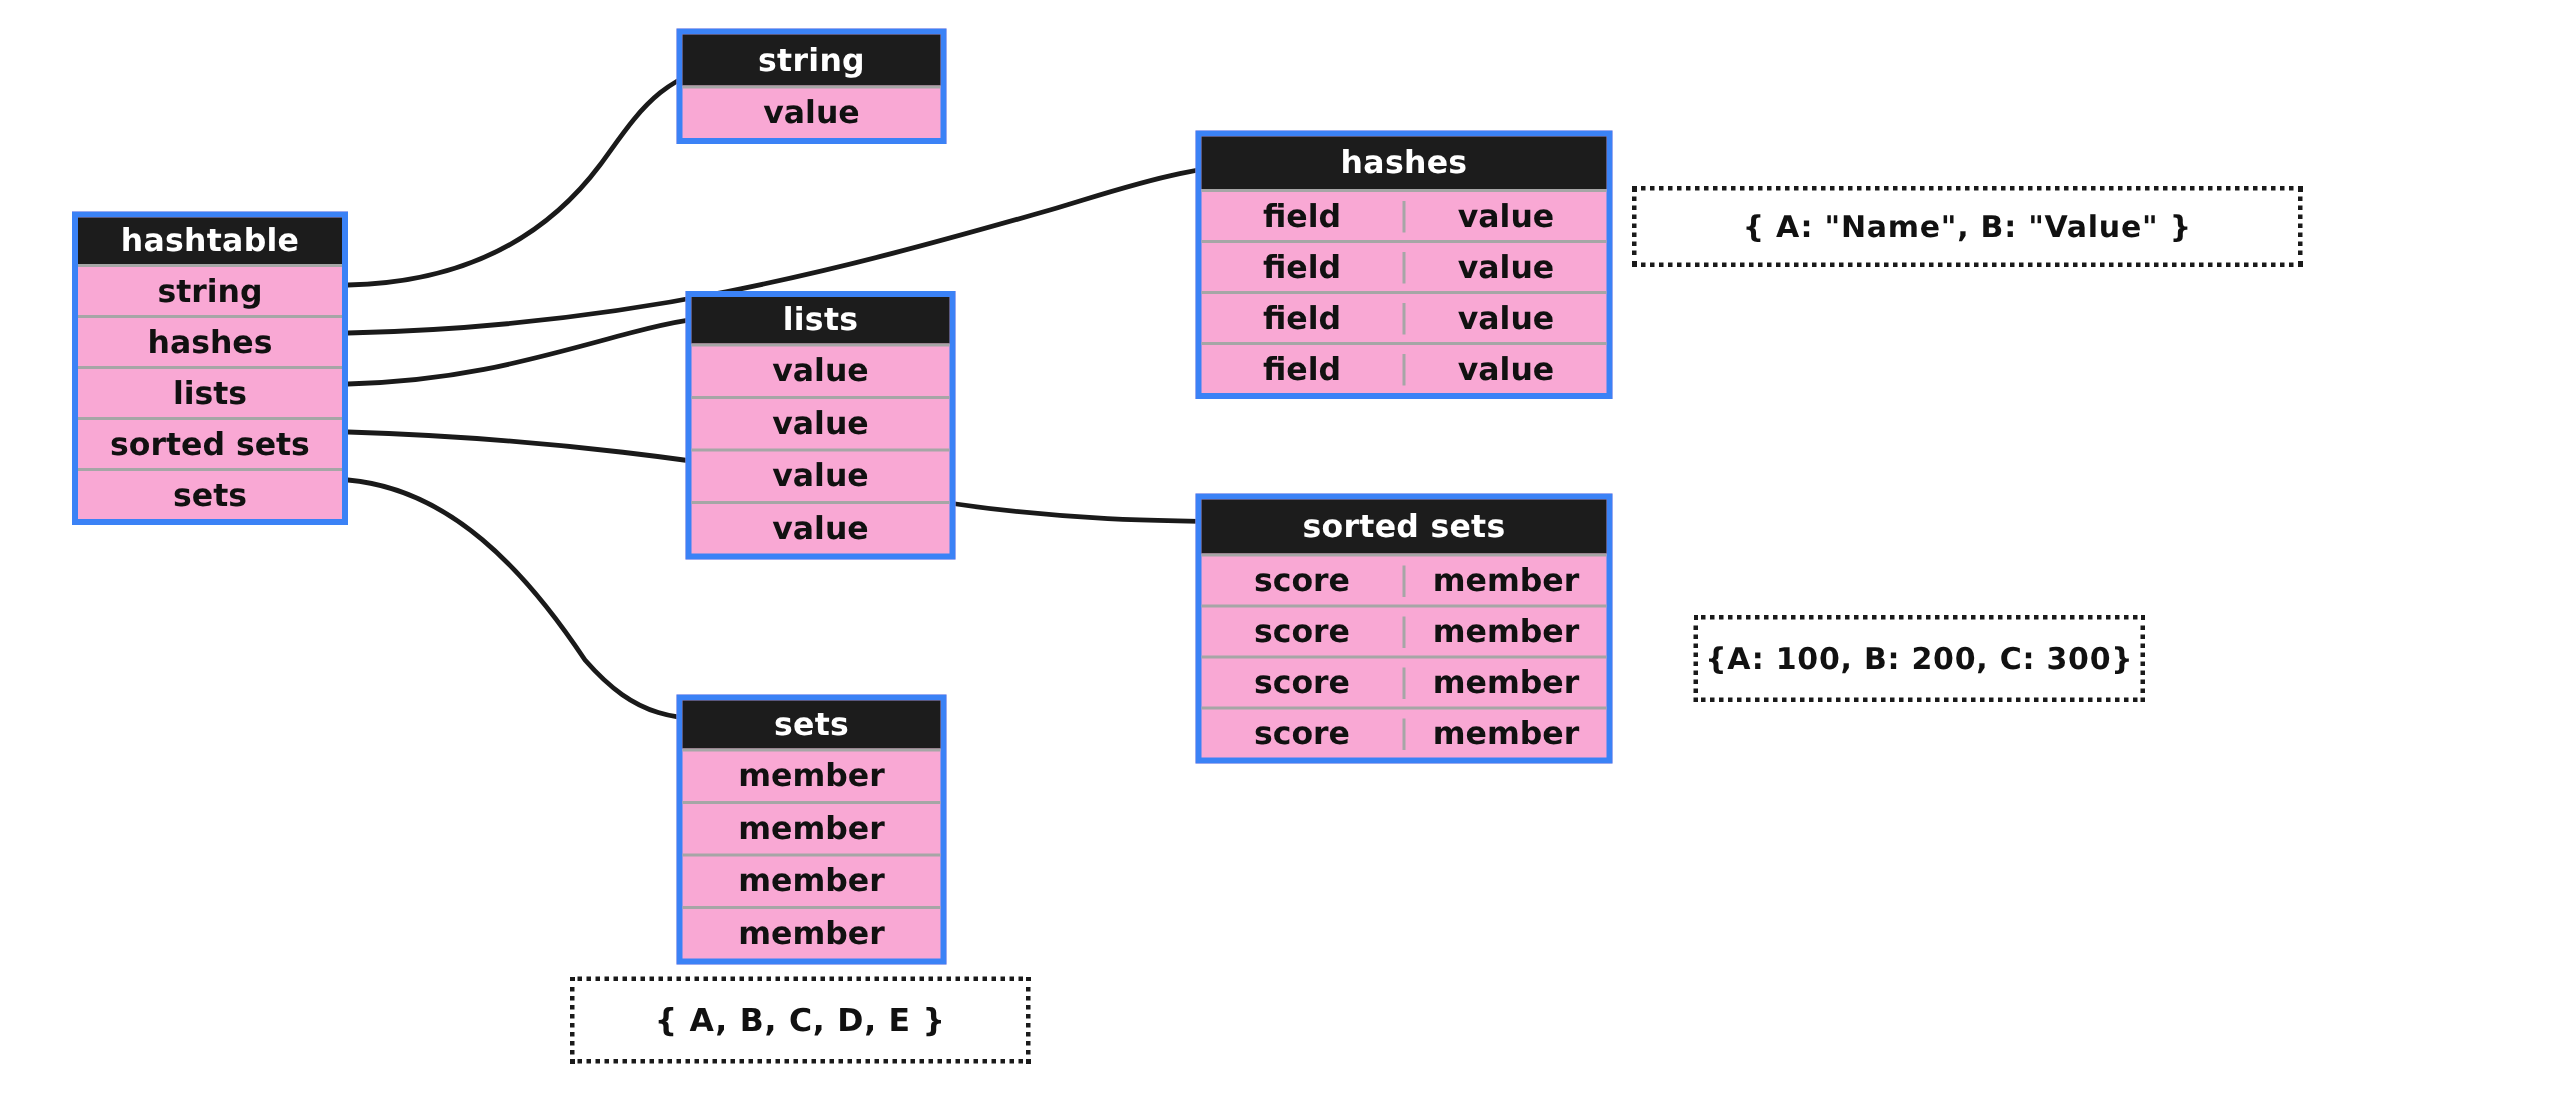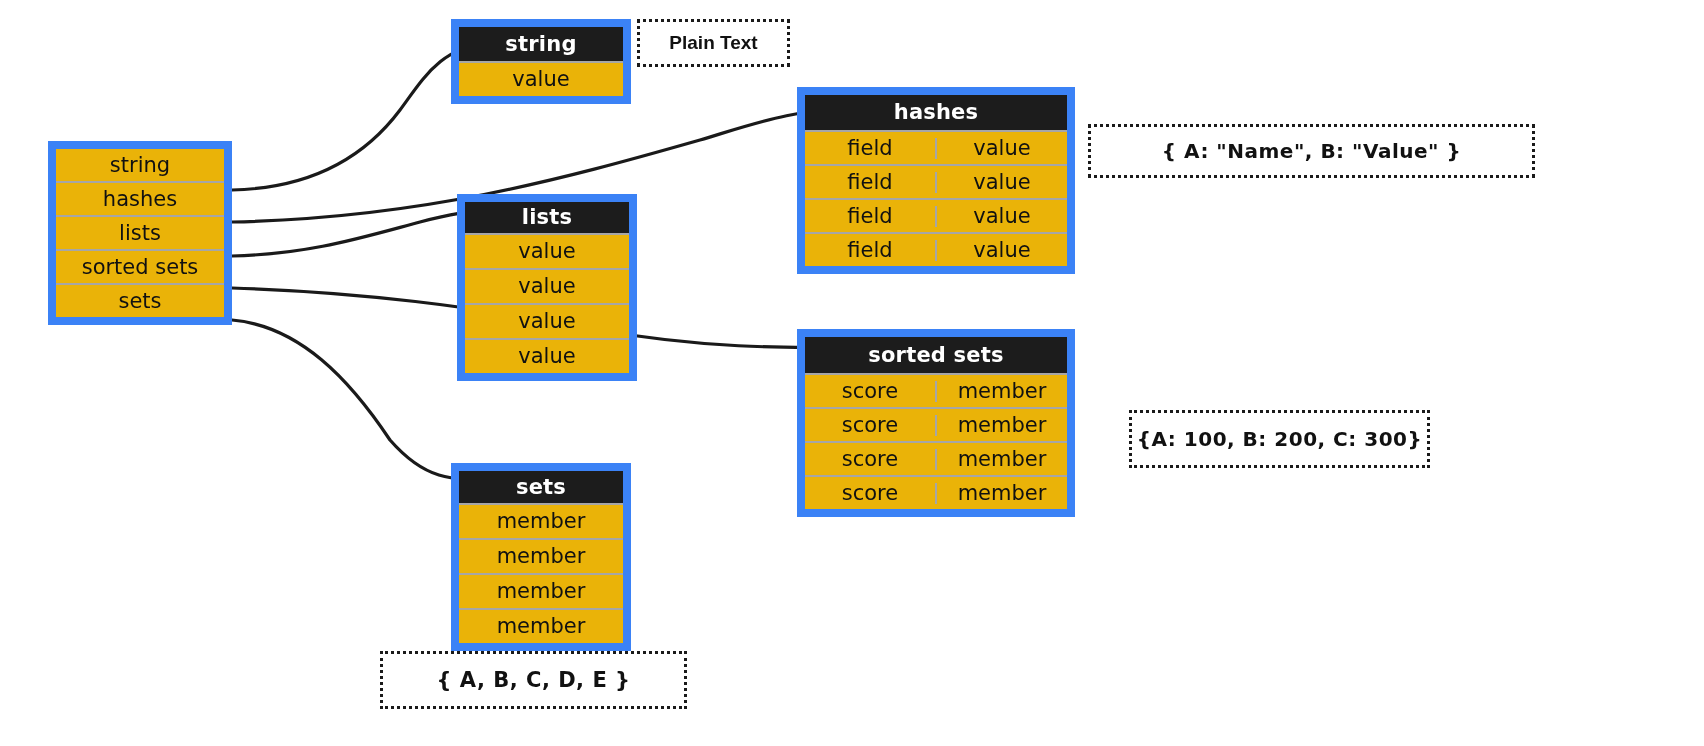--- a/index.html
+++ b/index.html
@@ -19,39 +19,39 @@
   }
   svg.connectors {
     position: absolute;
     left: 0; top: 0;
     width: 1704px; height: 746px;
     pointer-events: none;
   }
   .node {
     position: absolute;
     box-sizing: border-box;
-    border: 8px solid #3b82f6;
-    background: #eab308;
+    border: 4px solid #3b82f6;
+    background: #f9a8d4;
     z-index: 3;
   }
   .node .hdr {
     background: #1c1c1c;
     color: #ffffff;
     text-align: center;
     font-weight: bold;
     letter-spacing: 0.2px;
     line-height: 1;
     display: flex;
     align-items: center;
     justify-content: center;
   }
   .node .row {
     border-top: 2px solid #a6a6a6;
     color: #111111;
-    font-weight: normal;
+    font-weight: bold;
     line-height: 1;
     display: flex;
     align-items: center;
     justify-content: center;
   }
   .node .row:first-of-type {
     border-top: none;
   }
   .node .row.two {
     display: flex;
@@ -101,33 +101,33 @@
     <path d="M 232,222 C 420,218 560,180 700,140 C 760,122 790,110 868,106" fill="none" stroke="#1a1a1a" stroke-width="3.2" stroke-linecap="round"></path>
 
     <path d="M 232,256 C 310,254 360,238 420,222 C 450,214 468,211 498,210" fill="none" stroke="#1a1a1a" stroke-width="3.2" stroke-linecap="round"></path>
 
     <path d="M 232,288 C 360,292 470,306 600,330 C 700,348 780,348 868,348" fill="none" stroke="#1a1a1a" stroke-width="3.2" stroke-linecap="round"></path>
 
     <path d="M 232,320 C 300,326 350,380 390,440 C 425,480 450,480 496,480" fill="none" stroke="#1a1a1a" stroke-width="3.2" stroke-linecap="round"></path>
   </svg>
 
   <div class="node" id="node-hashtable" style="left:48px; top:141px; width:184px; font-size:21px;">
+    <div class="hdr" style="height:31px;">hashtable</div>
     <div class="row" style="height:32px;">string</div>
     <div class="row" style="height:32px;">hashes</div>
     <div class="row" style="height:32px;">lists</div>
     <div class="row" style="height:32px;">sorted sets</div>
     <div class="row" style="height:32px;">sets</div>
   </div>
 
   <div class="node" id="node-string" style="left:451px; top:19px; width:180px; font-size:21px;">
     <div class="hdr" style="height:34px;">string</div>
     <div class="row" style="height:33px;">value</div>
   </div>
 
-  <div class="note plain" style="left:637px; top:19px; width:153px; height:48px; font-size:19px;">Plain Text</div>
 
   <div class="node" id="node-hashes" style="left:797px; top:87px; width:278px; font-size:21px;">
     <div class="hdr" style="height:35px;">hashes</div>
     <div class="row two" style="height:32px;">
       <div class="cell left">field</div>
       <div class="cell">value</div>
     </div>
     <div class="row two" style="height:32px;">
       <div class="cell left">field</div>
       <div class="cell">value</div>

